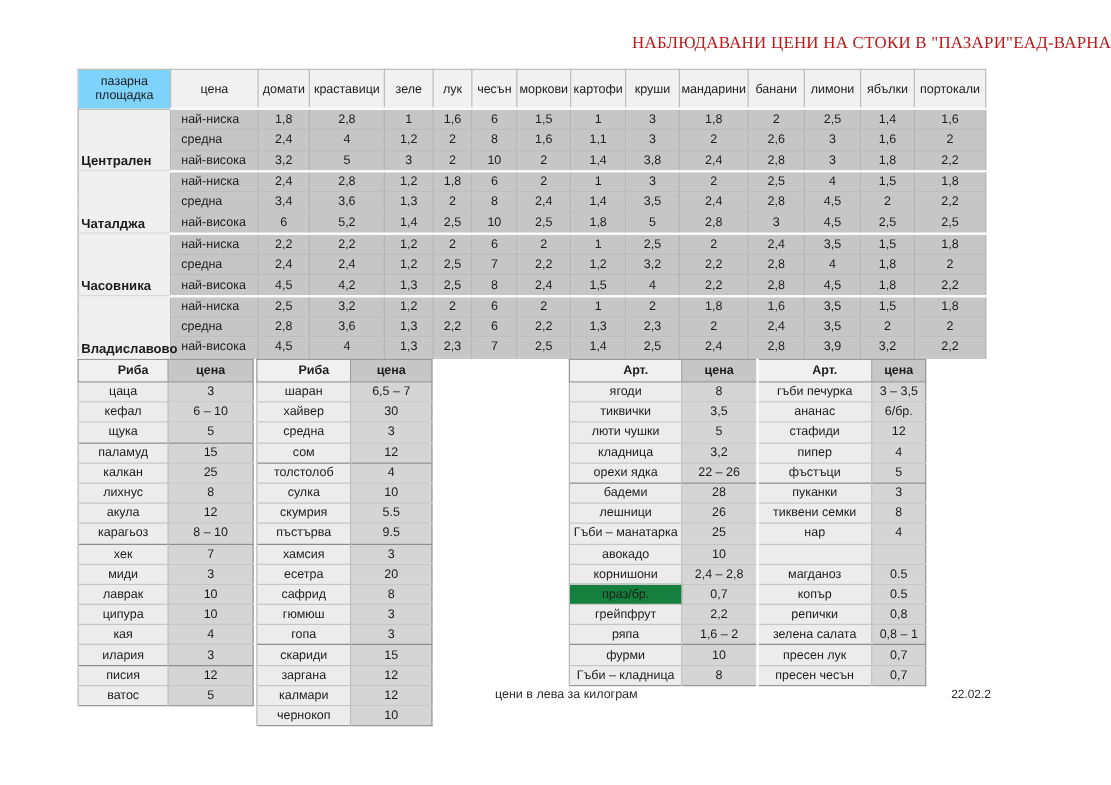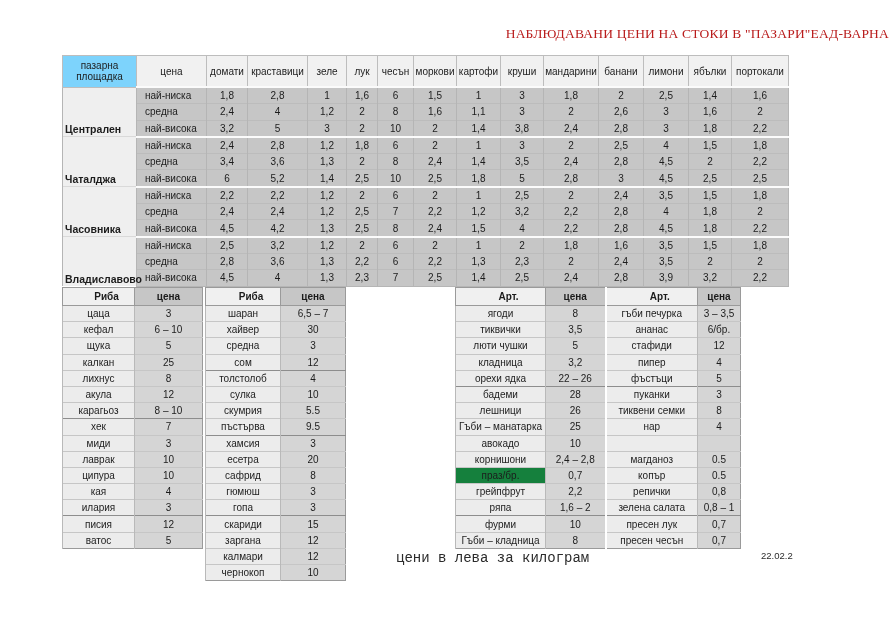--- a/index.html
+++ b/index.html
@@ -32,21 +32,21 @@
           border-left:1px solid #b9b9b9;border-top:1px solid #c6c6c6;}
   .sub td.ncol{background:#ececec;}
   .sub td.pcol{background:#d5d5d5;}
   .sub tr.group-top td{border-top:1px solid #8d8d8d;}
   .sub td.hl{background:#15803d;}
   .fish-a{position:absolute;left:62px;top:287px;}
   .fish-b{position:absolute;left:205px;top:287px;}
   .art-t{position:absolute;left:455px;top:287px;}
   .art-t td.sep,.art-t th.sep{border-left:2px solid #ffffff;}
 
-  .note{position:absolute;left:396px;top:550px;font-size:14px;color:#2b2b2b;font-family:Liberation Mono, monospace;}
+  .note{position:absolute;left:396px;top:550px;font-size:10px;color:#2b2b2b;}
   .date{position:absolute;left:761px;top:550px;font-size:9.5px;color:#2b2b2b;}
 </style>
 </head>
 <body>
 
 <div class="page">
 
   <div class="title">НАБЛЮДАВАНИ ЦЕНИ НА СТОКИ В "ПАЗАРИ"ЕАД-ВАРНА</div>
 
   <div class="main-wrap">
@@ -306,20 +306,24 @@
             <td class="pcol">3</td>
           </tr>
           <tr>
             <td class="ncol">кефал</td>
             <td class="pcol">6 – 10</td>
           </tr>
           <tr>
             <td class="ncol">щука</td>
             <td class="pcol">5</td>
           </tr>
+          <tr class="group-top">
+            <td class="ncol">паламуд</td>
+            <td class="pcol">15</td>
+          </tr>
           <tr>
             <td class="ncol">калкан</td>
             <td class="pcol">25</td>
           </tr>
           <tr>
             <td class="ncol">лихнус</td>
             <td class="pcol">8</td>
           </tr>
           <tr>
             <td class="ncol">акула</td>

